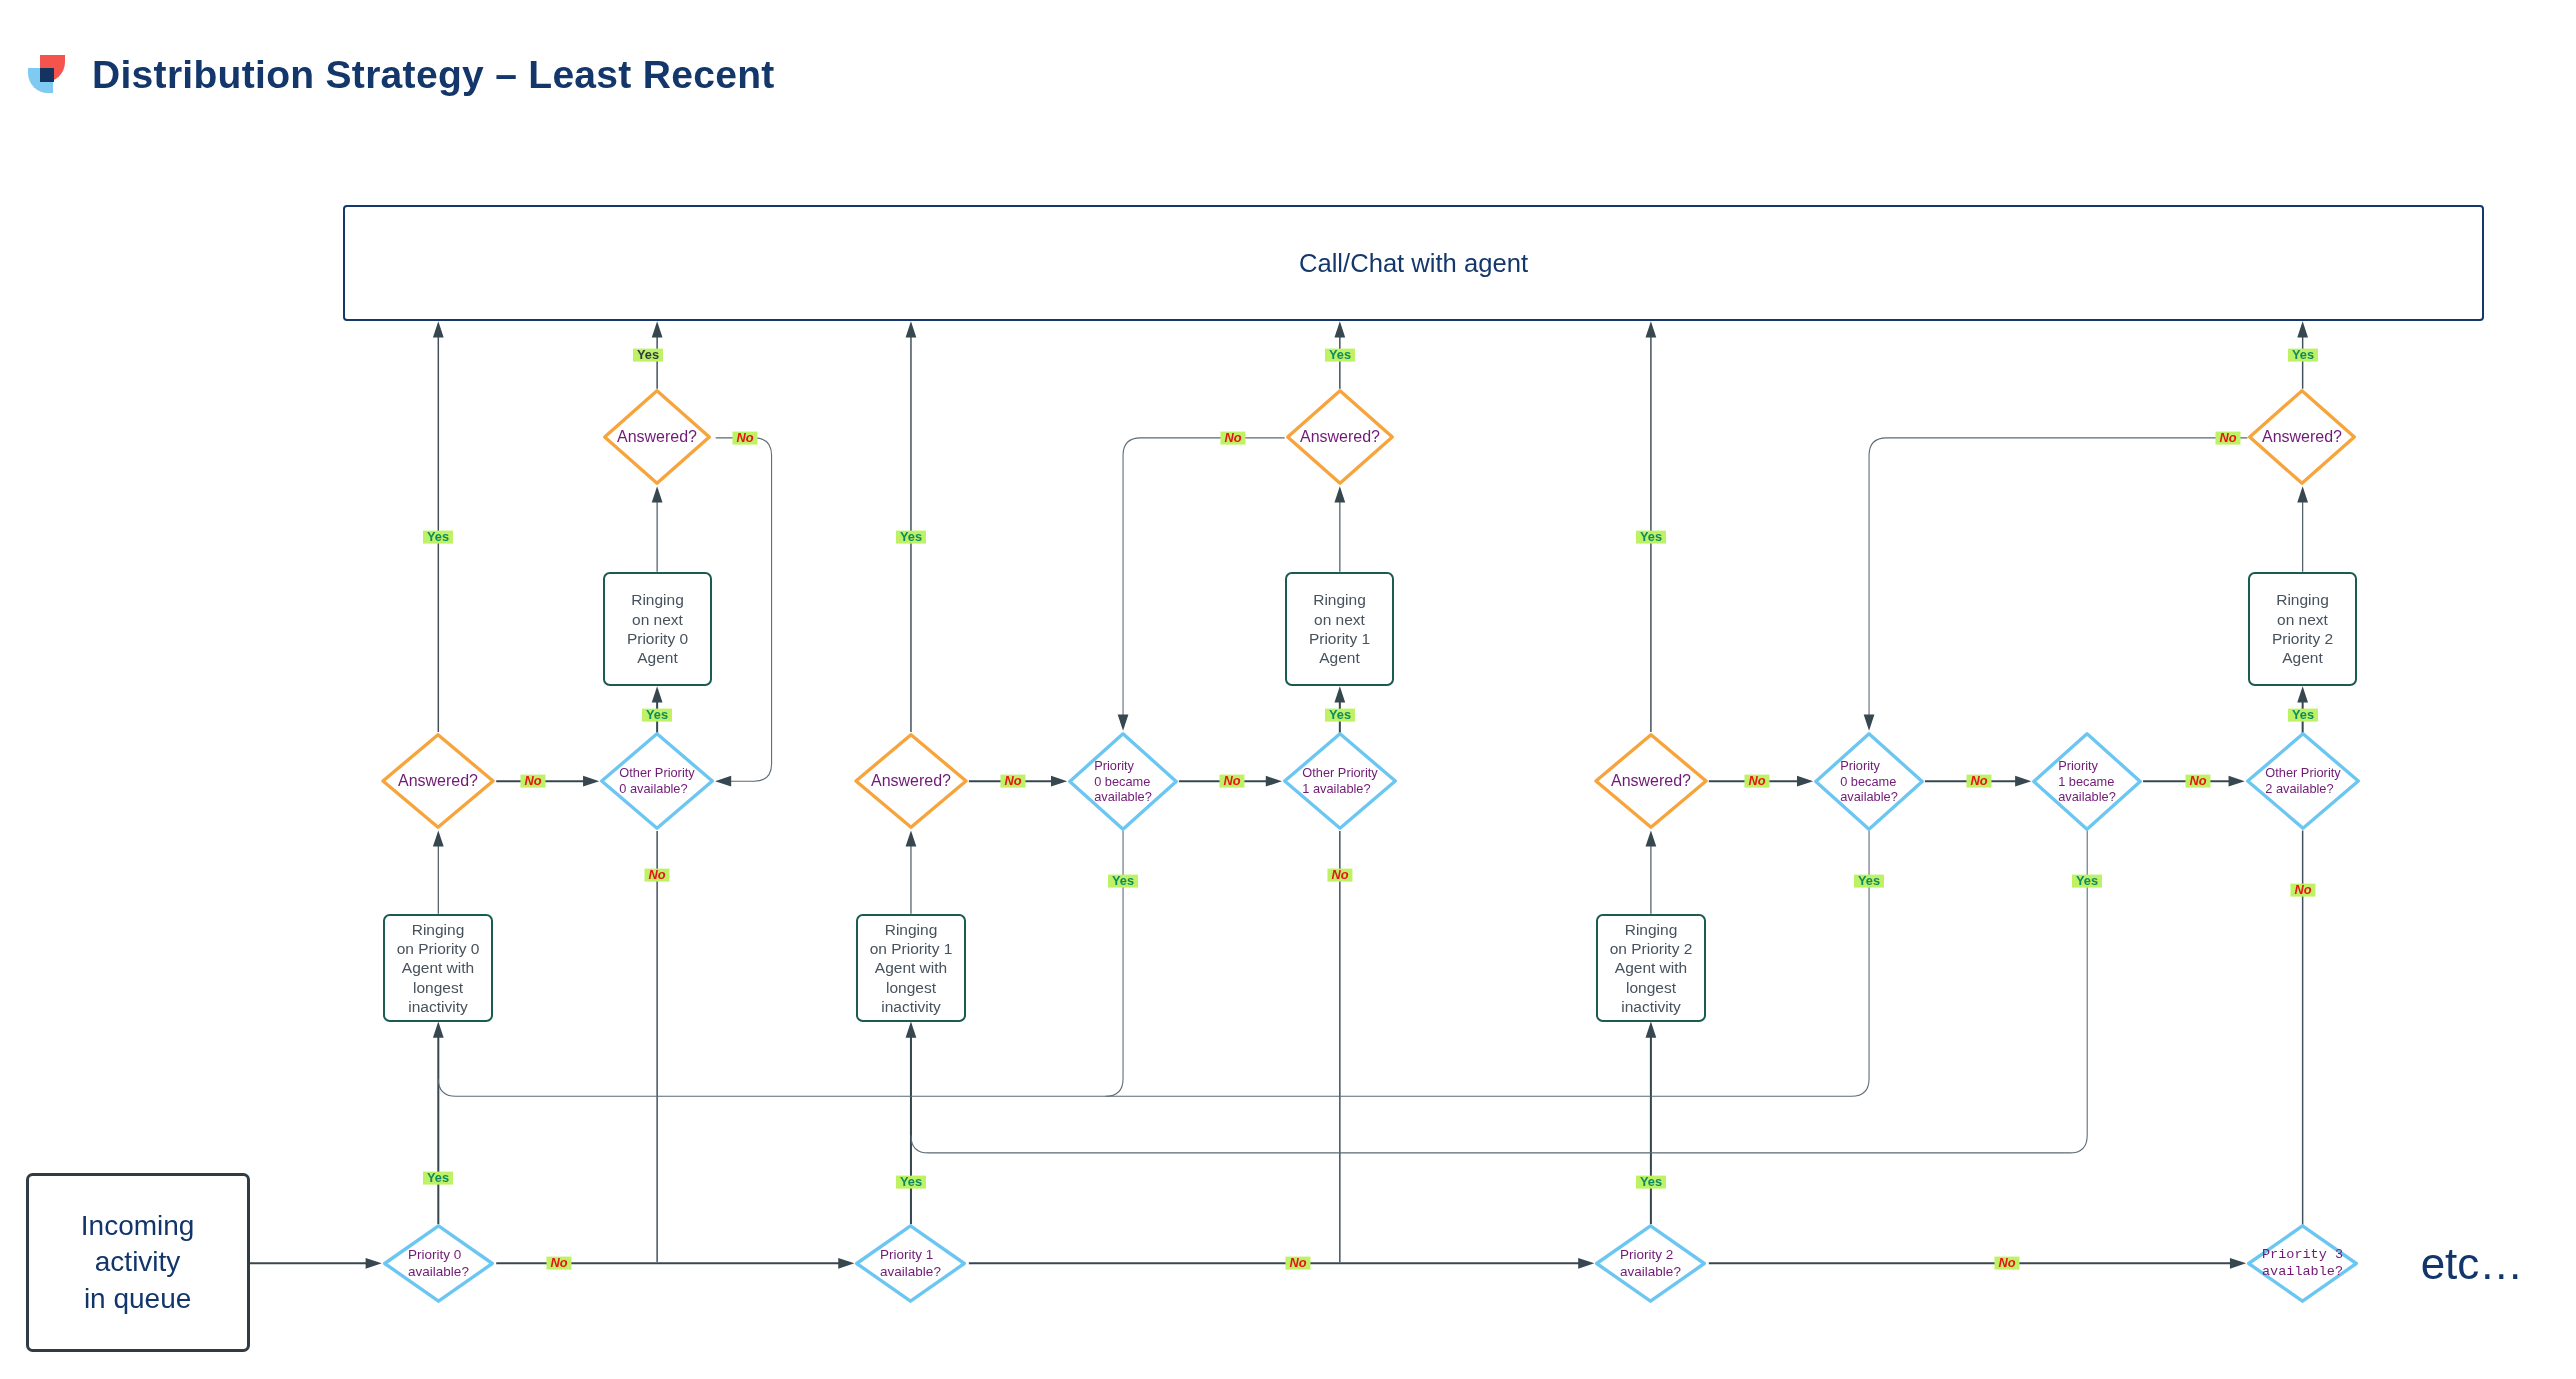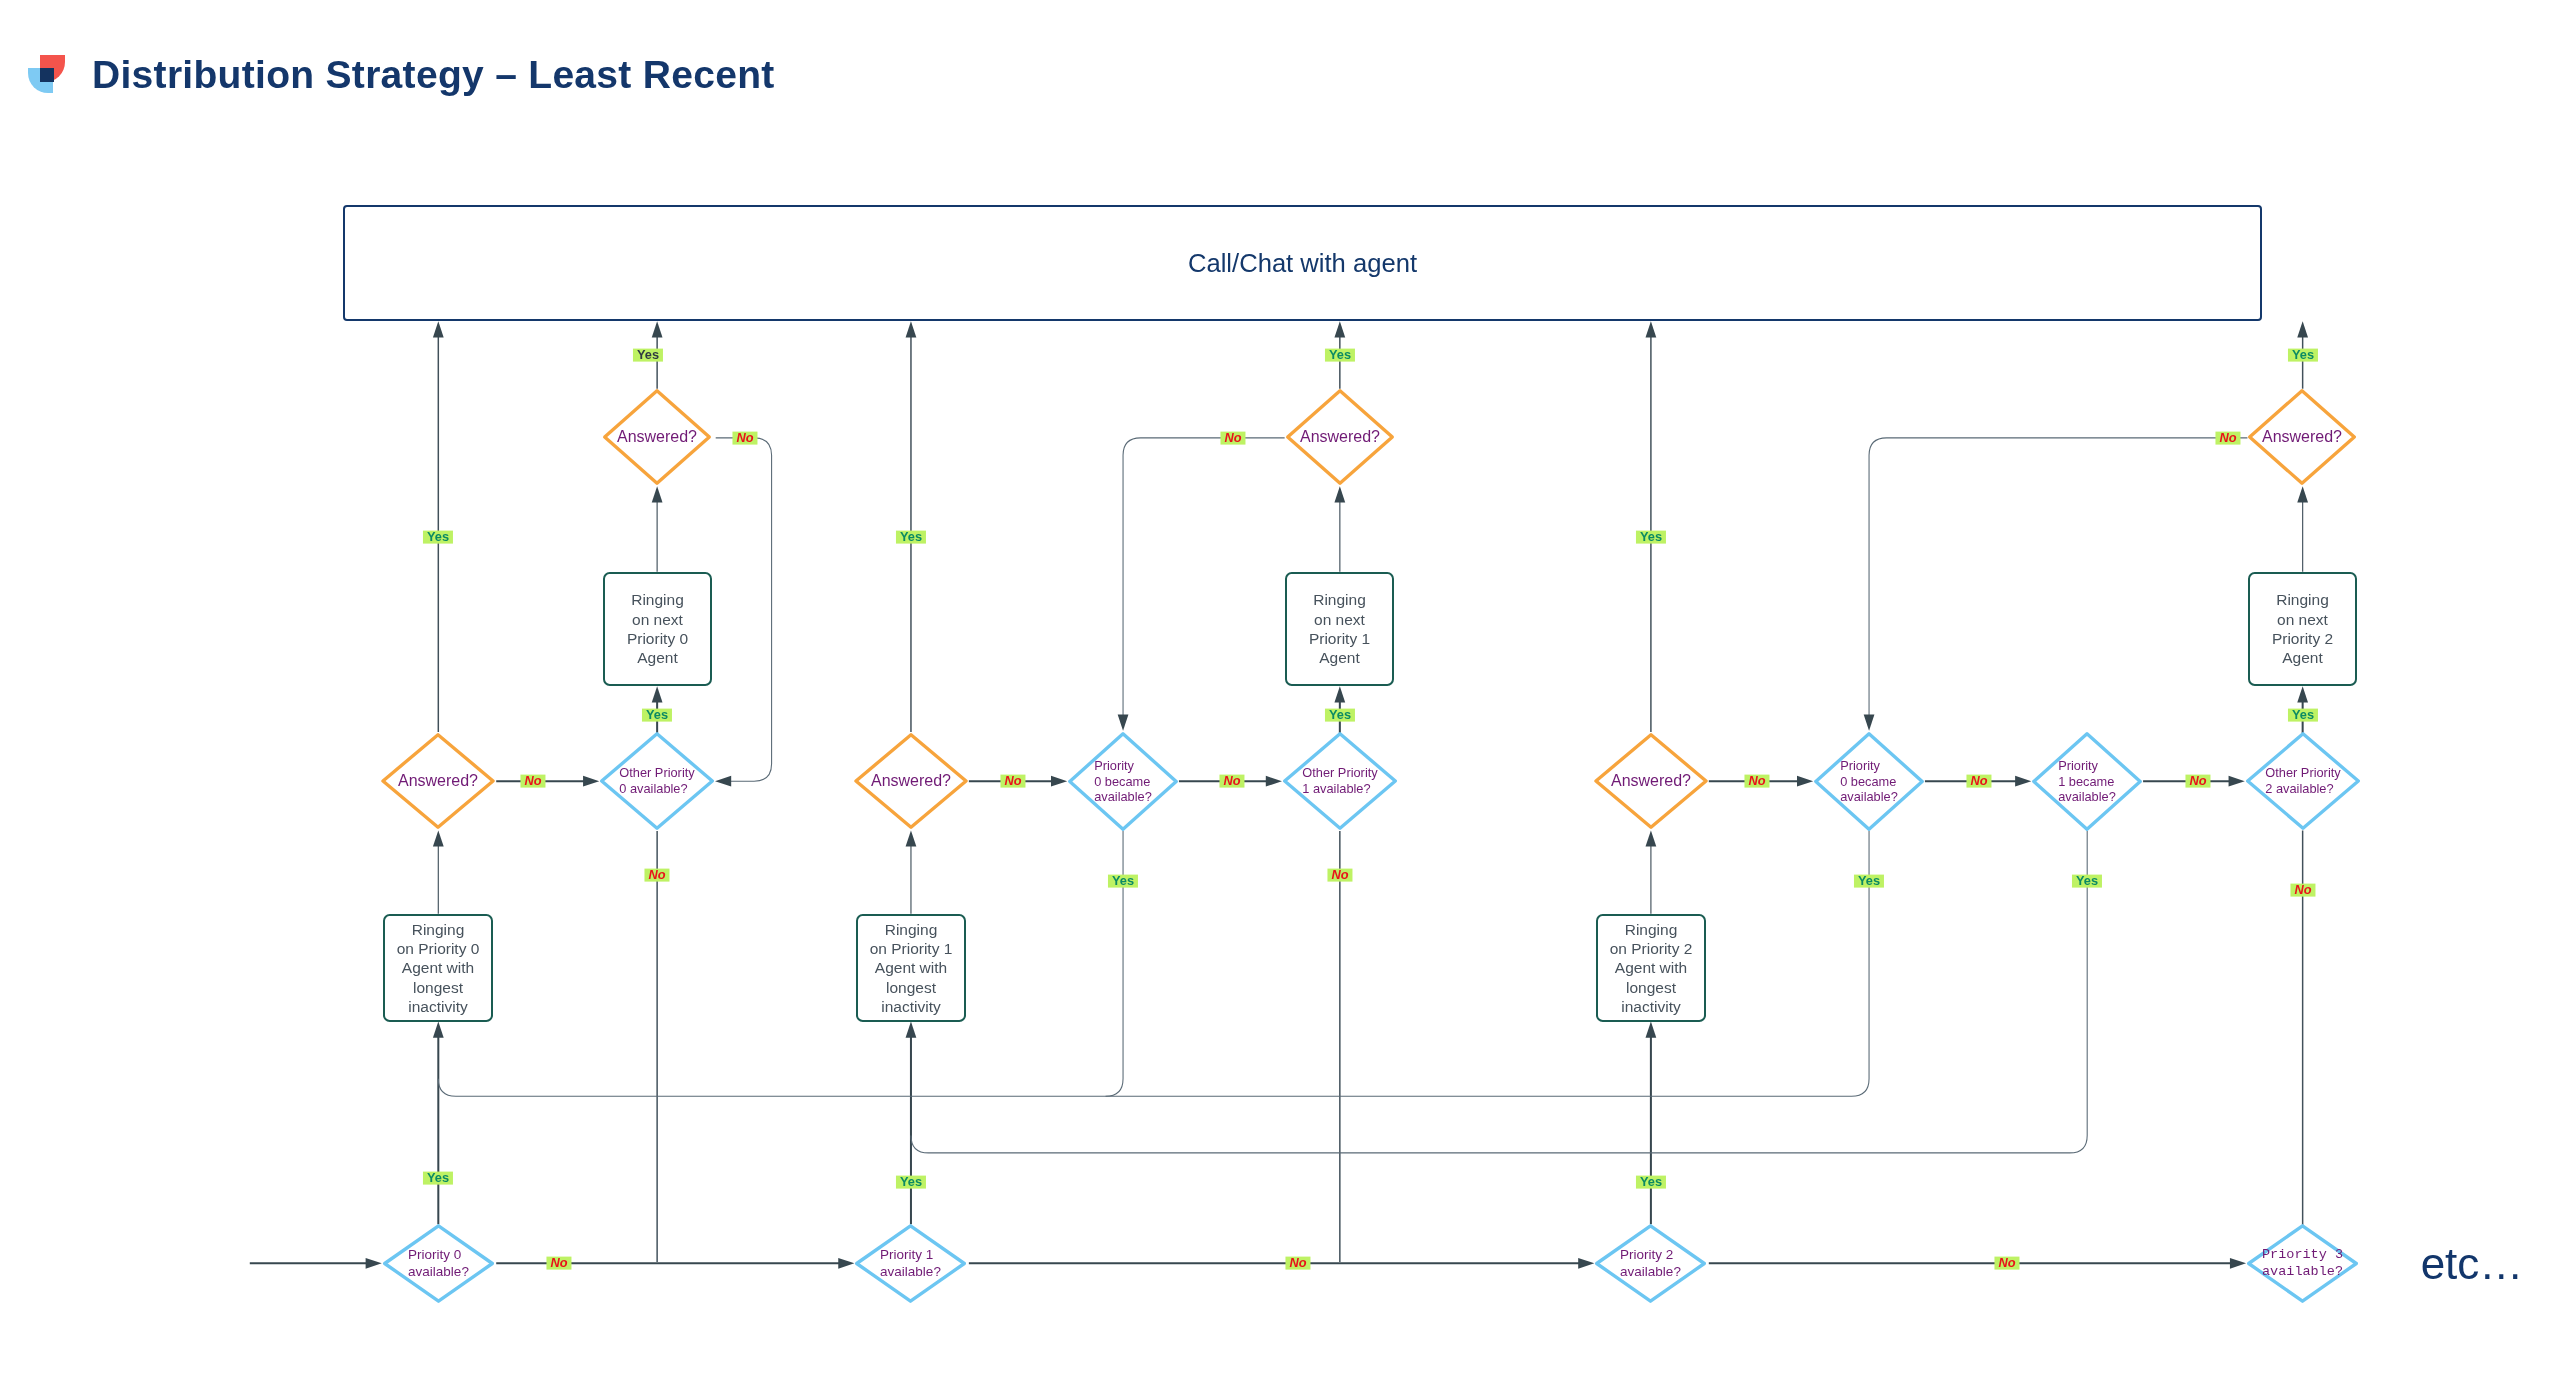--- a/index.html
+++ b/index.html
@@ -147,22 +147,25 @@
       <path class="ah" d="M2776,1085 l-8,-24 16,0 z"></path>
     </g>
 
     <g>
       <path class="lnl" d="M1668,1234 V1602 Q1668,1628 1642,1628"></path>
       <path class="lnl" d="M2776,1234 V1602 Q2776,1628 2750,1628 H677 Q651,1628 651,1602"></path>
       <path class="lnl" d="M3100,1234 V1686 Q3100,1712 3074,1712 H1379 Q1353,1712 1353,1686"></path>
     </g>
   </svg>
 
-  <div class="rect callchat" style="left:343px;top:205px;width:1919px;height:116px;">Call/Chat with agent</div>
-
+  <div class="rect callchat" style="left:343px;top:205px;width:2141px;height:116px;">Call/Chat with agent</div>
+
+  <div class="rect incoming" style="left:25.6px;top:1173px;width:224px;height:179px;">Incoming
+activity
+in queue</div>
 
   <div class="rect procbox" style="left:383px;top:914px;width:110px;height:108px;">Ringing
 on Priority 0
 Agent with
 longest
 inactivity</div>
   <div class="rect procbox" style="left:856px;top:914px;width:110px;height:108px;">Ringing
 on Priority 1
 Agent with
 longest

